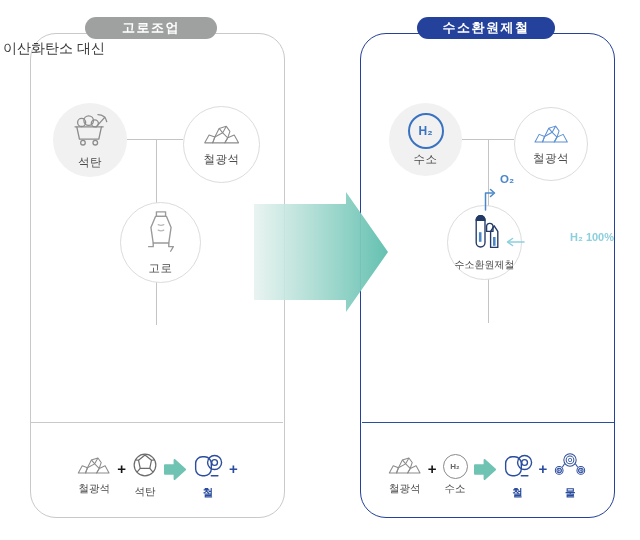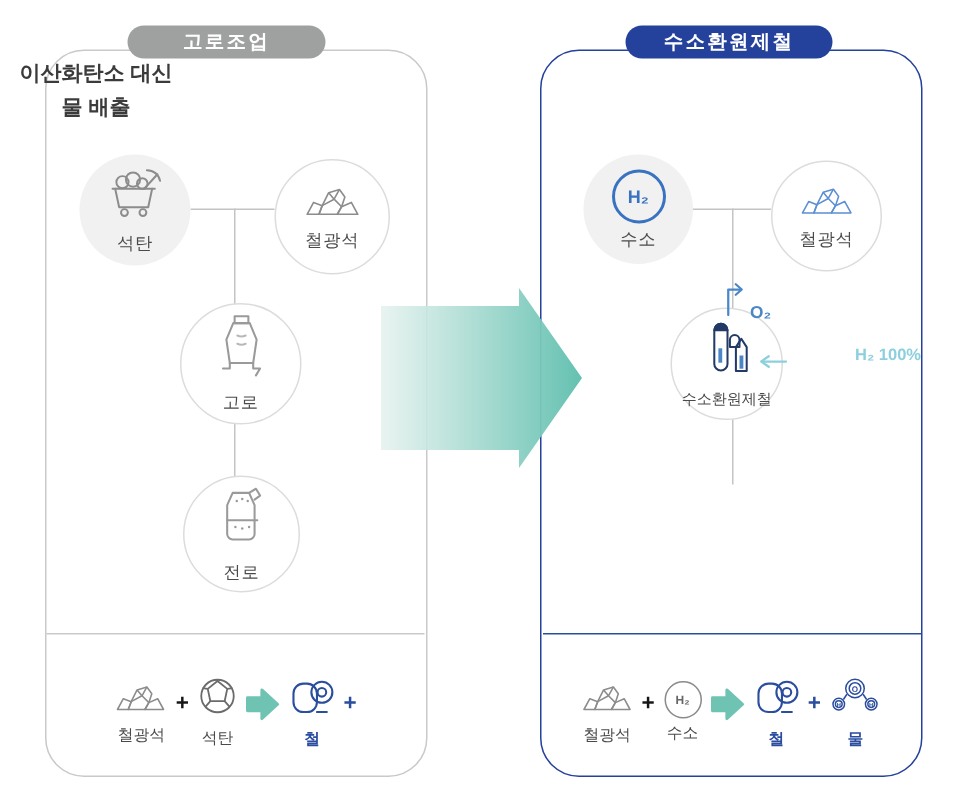--- a/index.html
+++ b/index.html
@@ -25,21 +25,21 @@
         gap:3px;z-index:2;box-sizing:border-box;background:#fff;border:1px solid #dcdcdc;}
   .node.filled{background:#f1f1f1;border:none;}
   .node-label{font-size:11.5px;color:#4a4a4a;letter-spacing:.5px;}
   .node-label.small{font-size:10px;letter-spacing:0;}
 
   .h2ring{width:32px;height:32px;border:2px solid #3a72c2;border-radius:50%;display:flex;align-items:center;justify-content:center;
           color:#3a72c2;font-size:12px;font-weight:bold;}
 
   
   .annot{position:absolute;z-index:3;font-weight:bold;white-space:nowrap;}
-  .annot.o2{left:500px;top:203px;font-size:11.5px;color:#4a86c8;}
+  .annot.o2{left:500px;top:173px;font-size:11.5px;color:#4a86c8;}
   .annot.h2full{left:526px;top:231px;font-size:11px;color:#8ccfdd;margin-left:44px;}
   .annot-svg{position:absolute;z-index:3;}
 
   
   .divider{position:absolute;height:1px;z-index:1;}
   .divider.gray{left:31px;top:422px;width:252px;background:#c9c9c9;}
   .divider.blue{left:362px;top:422px;width:252px;background:#2b4d9e;}
 
   
   .formula{position:absolute;top:444px;width:255px;height:62px;display:flex;align-items:center;justify-content:center;gap:6px;z-index:2;}
@@ -50,21 +50,21 @@
   .f-label.blue{color:#2b4d9e;font-weight:bold;}
   .plus{font-size:15px;font-weight:800;margin-bottom:14px;}
   .plus.dark{color:#151515;}
   .plus.blue{color:#2b4d9e;}
   .f-arrow{margin-bottom:12px;display:flex;}
   .h2small{width:23px;height:23px;border:1.4px solid #8a8a8a;border-radius:50%;display:flex;align-items:center;justify-content:center;
            font-size:8px;font-weight:bold;color:#666;}
 
   
   #center-arrow{position:absolute;left:252px;top:190px;width:140px;height:124px;z-index:5;}
-  #center-arrow-text{position:absolute;left:12px;top:37px;width:104px;text-align:center;font-size:14px;font-weight:bold;
+  #center-arrow-text{position:absolute;left:2px;top:37px;width:104px;text-align:center;font-size:14px;font-weight:normal;
                      color:#3b3b3b;line-height:1.65;z-index:6;}
 </style>
 </head>
 <body>
 
 <div id="stage">
 
   <div class="panel gray"></div>
   <div class="pill gray">고로조업</div>
 
@@ -112,40 +112,20 @@
           <path d="M12 7 h12 l5 12 -2.5 17 h-17 L7 19 Z"></path>
           <path d="M9.5 36 v4 h-5"></path>
           <path d="M26.5 36 v4 h5 l-3 5"></path>
           <path d="M15 16 c2 1 4 1 6 0 M15 22 c2 1 4 1 6 0" opacity=".7"></path>
         </g>
       </svg>
     </span>
     <span class="node-label">고로</span>
   </div>
 
-  <div class="node" style="left:122px;top:317px;width:78px;height:78px;">
-    <span>
-      <svg width="33" height="42" viewBox="0 0 36 46">
-        <g fill="none" stroke="#9a9a9a" stroke-width="1.5" stroke-linejoin="round" stroke-linecap="round">
-          <path d="M11 5 h12 l4 9 v21 a4 4 0 0 1 -4 4 h-12 a4 4 0 0 1 -4 -4 V14 Z"></path>
-          <path d="M23 5 l5 -3 3 5 -4 3"></path>
-          <path d="M7 25 h22"></path>
-        </g>
-        <g fill="#9a9a9a" stroke="none">
-          <circle cx="14" cy="11" r="0.9"></circle>
-            <circle cx="18" cy="9.5" r="0.9"></circle>
-            <circle cx="22" cy="11" r="0.9"></circle>
-          <circle cx="13" cy="30" r="0.9"></circle>
-            <circle cx="18" cy="31" r="0.9"></circle>
-            <circle cx="23" cy="30" r="0.9"></circle>
-        </g>
-      </svg>
-    </span>
-    <span class="node-label">전로</span>
-  </div>
 
   <div class="divider gray"></div>
 
   <div class="formula left">
     <div class="f-item">
       <span>
         <svg width="34" height="21" viewBox="0 0 52 32">
           <g fill="none" stroke="#8c8c8c" stroke-width="1.6" stroke-linejoin="round">
             <path d="M2 29 L8 18 L16 21 L13 29 Z"></path>
             <path d="M13 29 L16 21 L22 9 L32 6 L37 13 L34 22 L30 29 Z"></path>
@@ -316,16 +296,15 @@
     <defs>
       <linearGradient id="arrowgrad" x1="0" y1="0" x2="1" y2="0">
         <stop offset="0" stop-color="#e6f2ef" stop-opacity="0.88"></stop>
         <stop offset="1" stop-color="#5fbfae" stop-opacity="0.97"></stop>
       </linearGradient>
     </defs>
     <polygon points="2,14 94,14 94,2 136,62 94,122 94,110 2,110" fill="url(#arrowgrad)"></polygon>
   </svg>
   <div id="center-arrow-text">
     <div>이산화탄소 대신</div>
-    <div>물 배출</div>
   </div>
 
 </div>
 
 </body></html>

